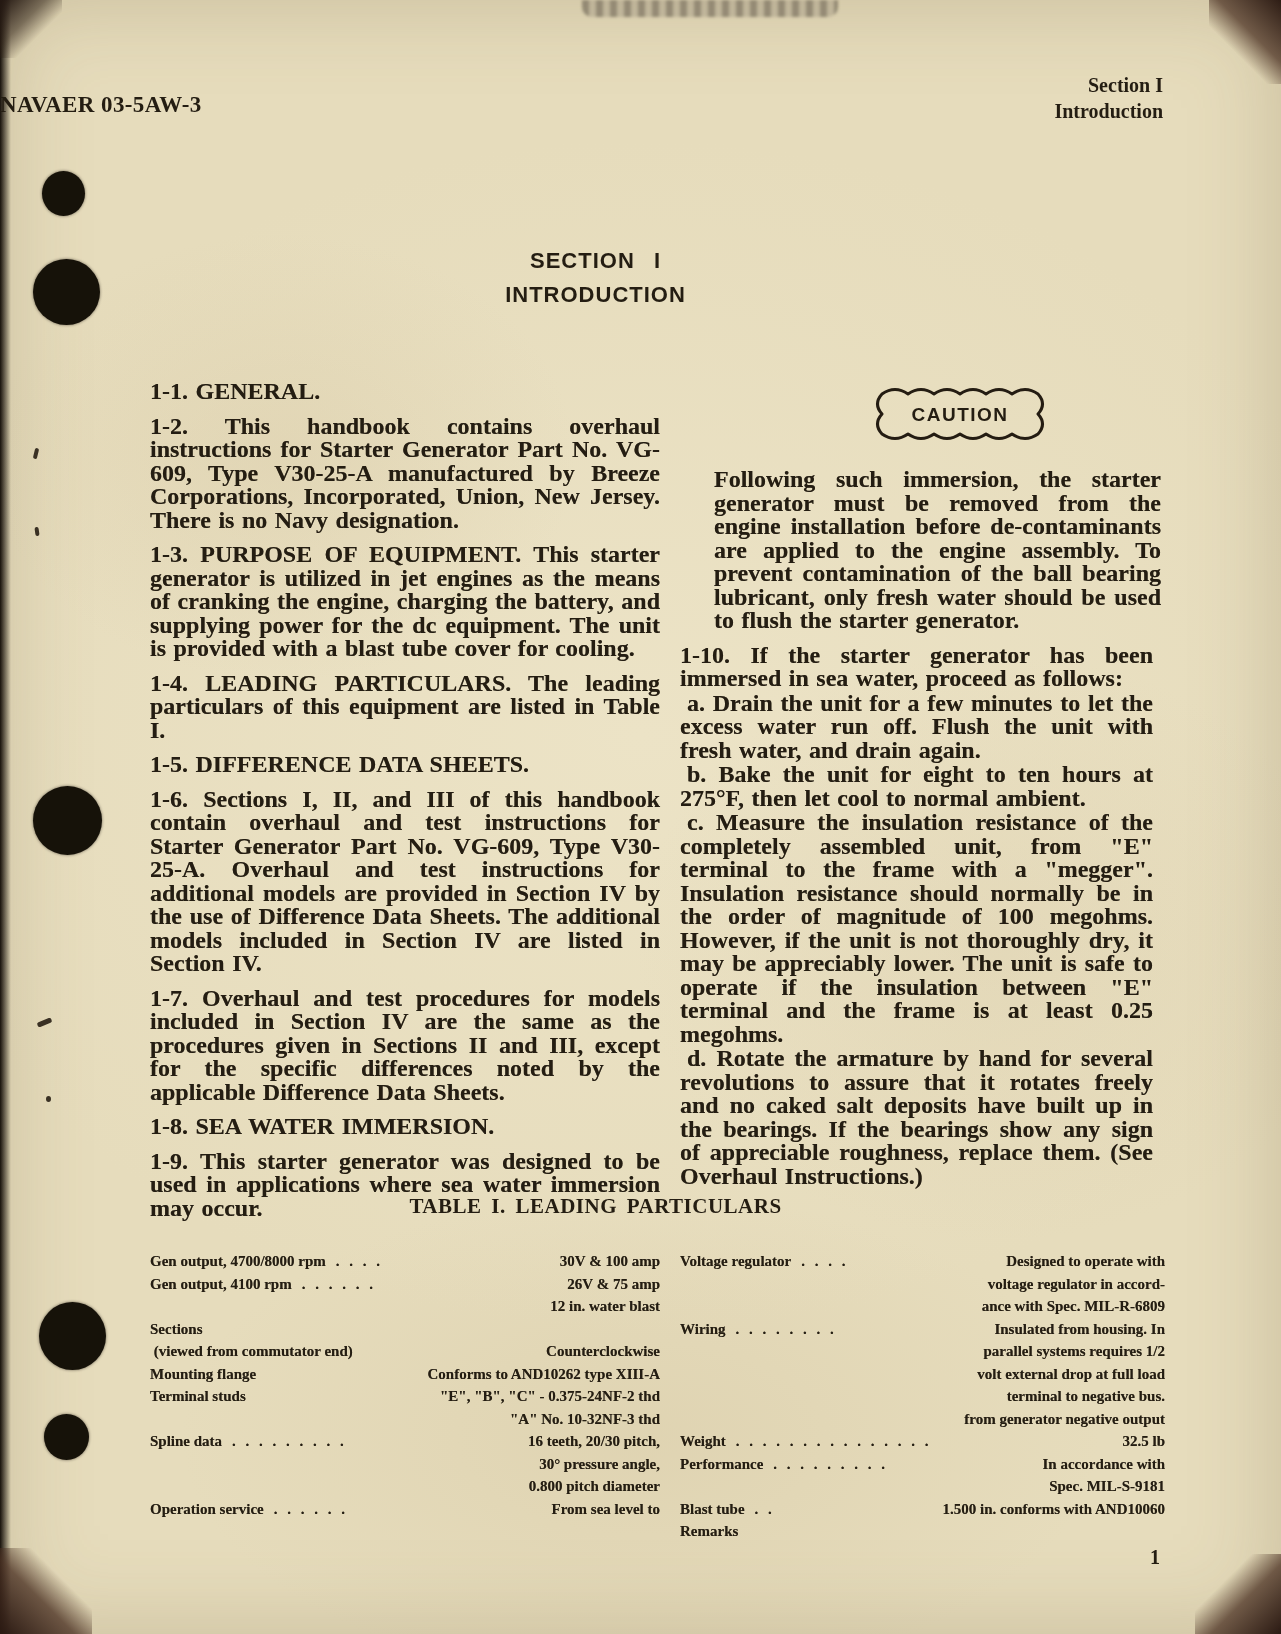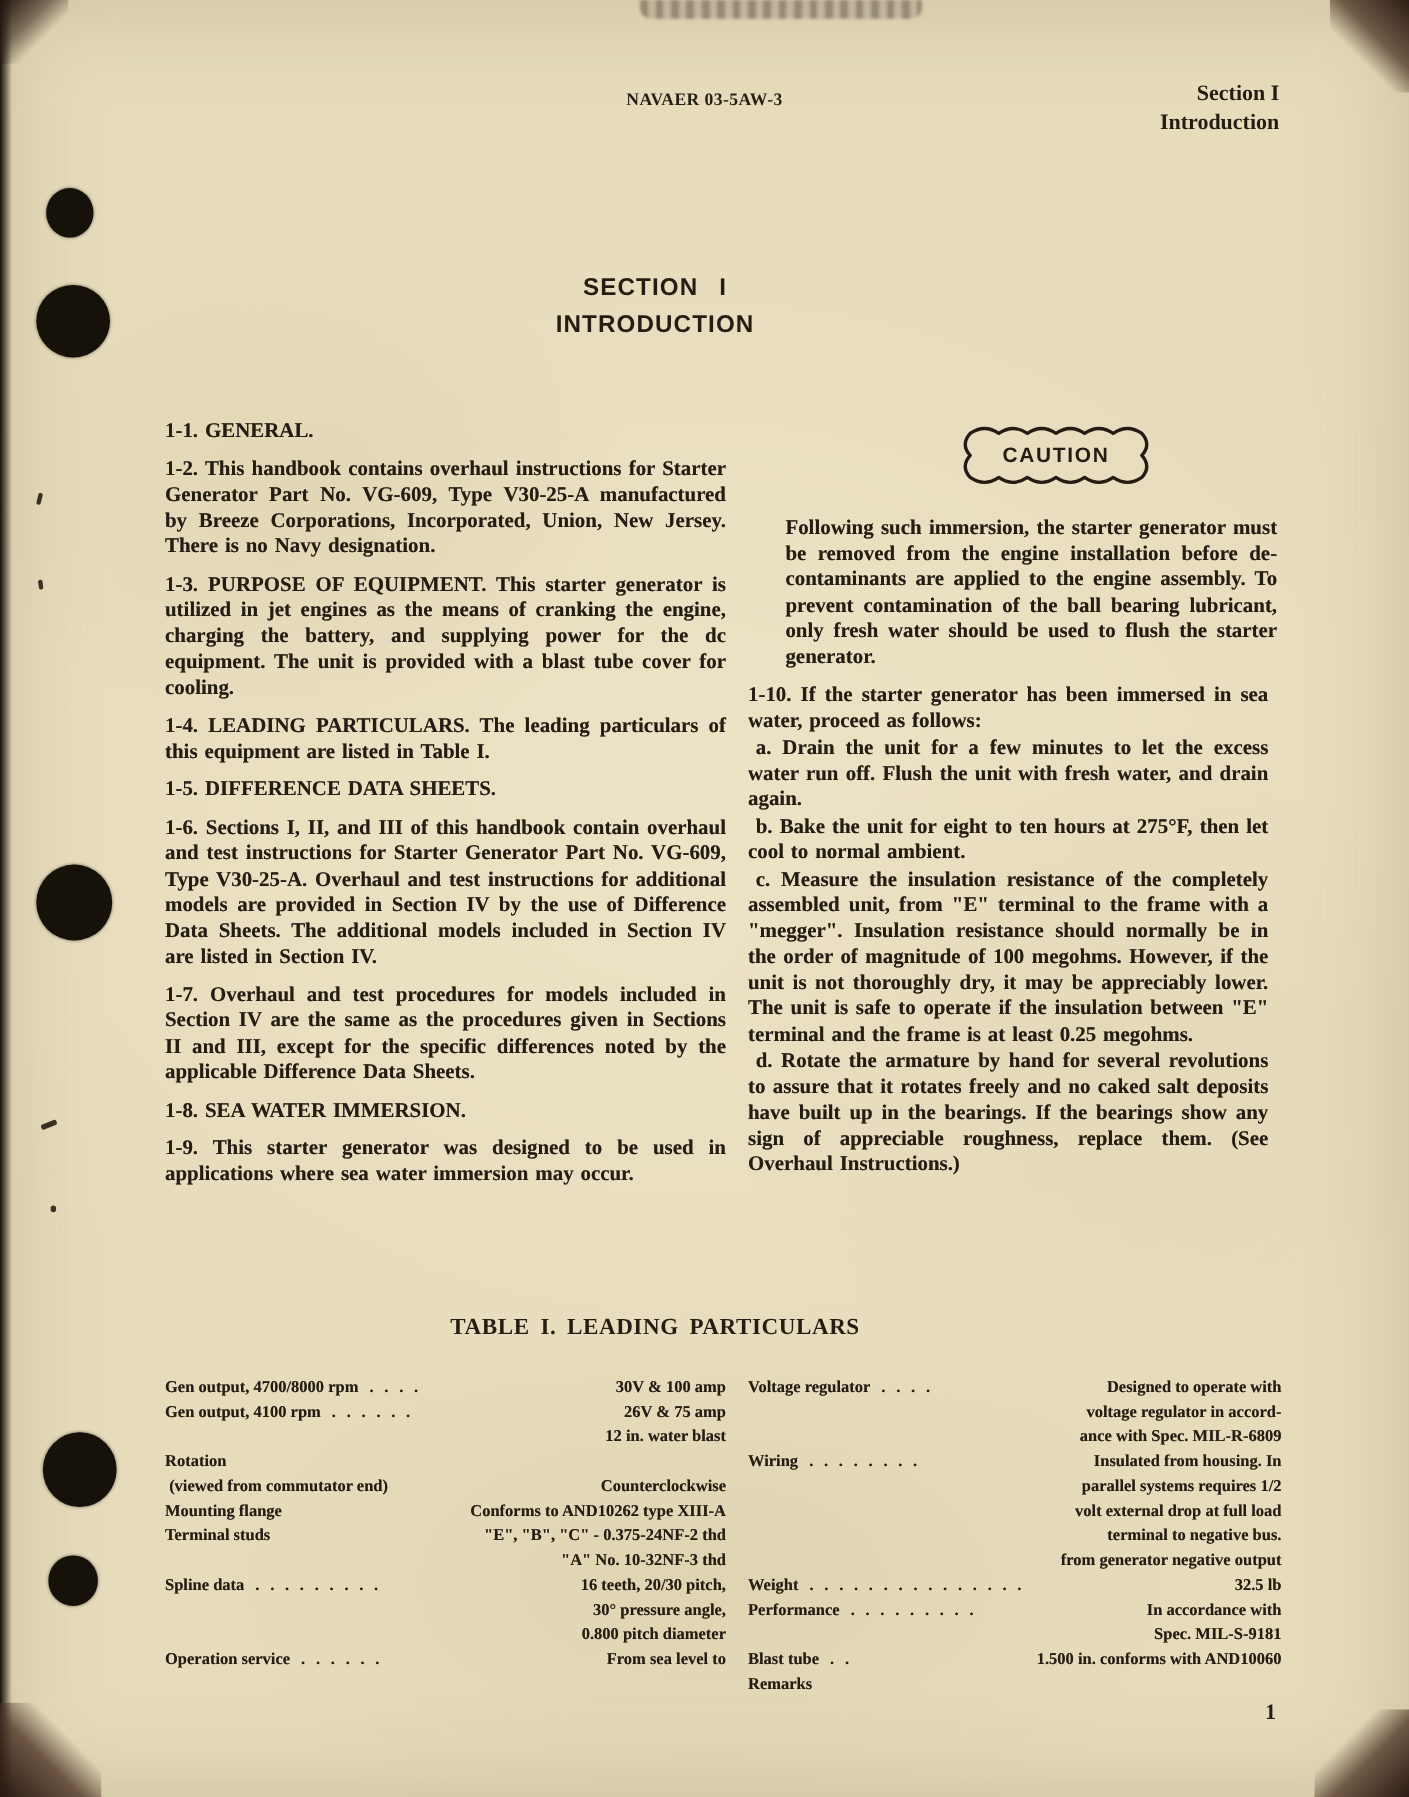--- a/index.html
+++ b/index.html
@@ -38,31 +38,31 @@
   .p2{left:33px;top:259px;width:67px;height:66px;}
   .p3{left:33px;top:786px;width:69px;height:69px;}
   .p4{left:39px;top:1302px;width:67px;height:68px;}
   .p5{left:44px;top:1414px;width:45px;height:46px;}
   .speck{position:absolute;background:#3a3124;}
   .s1{left:34px;top:448px;width:4px;height:11px;transform:rotate(14deg);border-radius:2px;}
   .s2{left:35px;top:527px;width:4px;height:9px;transform:rotate(-8deg);border-radius:2px;}
   .s3{left:37px;top:1020px;width:15px;height:5px;transform:rotate(-22deg);border-radius:2px;}
   .s4{left:46px;top:1096px;width:5px;height:6px;border-radius:50%;}
   
-  .hdr-center{position:absolute;left:0;right:0;top:82px;text-align:center;font-size:16px;letter-spacing:.4px;}
+  .hdr-center{position:absolute;left:0;right:0;top:92px;font-size:23px;letter-spacing:.4px;}
   .hdr-right{position:absolute;right:118px;top:72px;text-align:right;font-size:20px;line-height:26px;}
   
   .sec-title{position:absolute;left:0;right:90px;top:244px;text-align:center;
     font-family:"Liberation Sans",sans-serif;font-weight:bold;font-size:22px;line-height:34px;letter-spacing:1px;}
   .sec-title .t1{word-spacing:12px;}
   
   .cols{position:absolute;left:150px;top:368px;width:1015px;display:flex;gap:20px;align-items:flex-start;}
   .col-l{width:510px;margin-top:12px;}
   .col-r{width:485px;}
-  p.para{margin:0 0 11px 0;font-size:19px;line-height:23.5px;text-align:justify;word-spacing:1.5px;
+  p.para{margin:0 0 11px 0;font-size:24px;line-height:23.5px;text-align:justify;word-spacing:1.5px;
     text-shadow:0 0 .4px rgba(32,25,14,.55);}
   .rc-paras p.para{margin:0 12px 1px 0;}
   .rc-paras p.para:not(:first-child){text-indent:7px;}
   
   .caution-wrap{position:relative;width:176px;height:64px;margin:14px 0 22px 192px;}
   .caution-wrap svg{position:absolute;left:0;top:0;}
   .caution-label{position:absolute;left:0;top:0;width:100%;height:100%;display:flex;align-items:center;justify-content:center;
     font-family:"Liberation Sans",sans-serif;font-weight:bold;font-size:19px;letter-spacing:1.5px;padding-top:2px;box-sizing:border-box;}
   .caution-text{padding-left:34px;padding-right:4px;margin-bottom:26px;}
   
@@ -159,21 +159,21 @@
         <span class="lbl">Gen output, 4100 rpm</span>
           <span class="dots">. . . . . .</span>
           <span class="val">26V &amp; 75 amp</span>
       </div>
         <div class="trow">
         <span class="lbl"></span>
           <span class="dots"></span>
           <span class="val">12 in. water blast</span>
       </div>
         <div class="trow">
-        <span class="lbl">Rotation</span>
+        <span class="lbl">Sections</span>
           <span class="dots"></span>
           <span class="val"></span>
       </div>
         <div class="trow">
         <span class="lbl">&nbsp;(viewed from commutator end)</span>
           <span class="dots"></span>
           <span class="val">Counterclockwise</span>
       </div>
         <div class="trow">
         <span class="lbl">Mounting flange</span>

